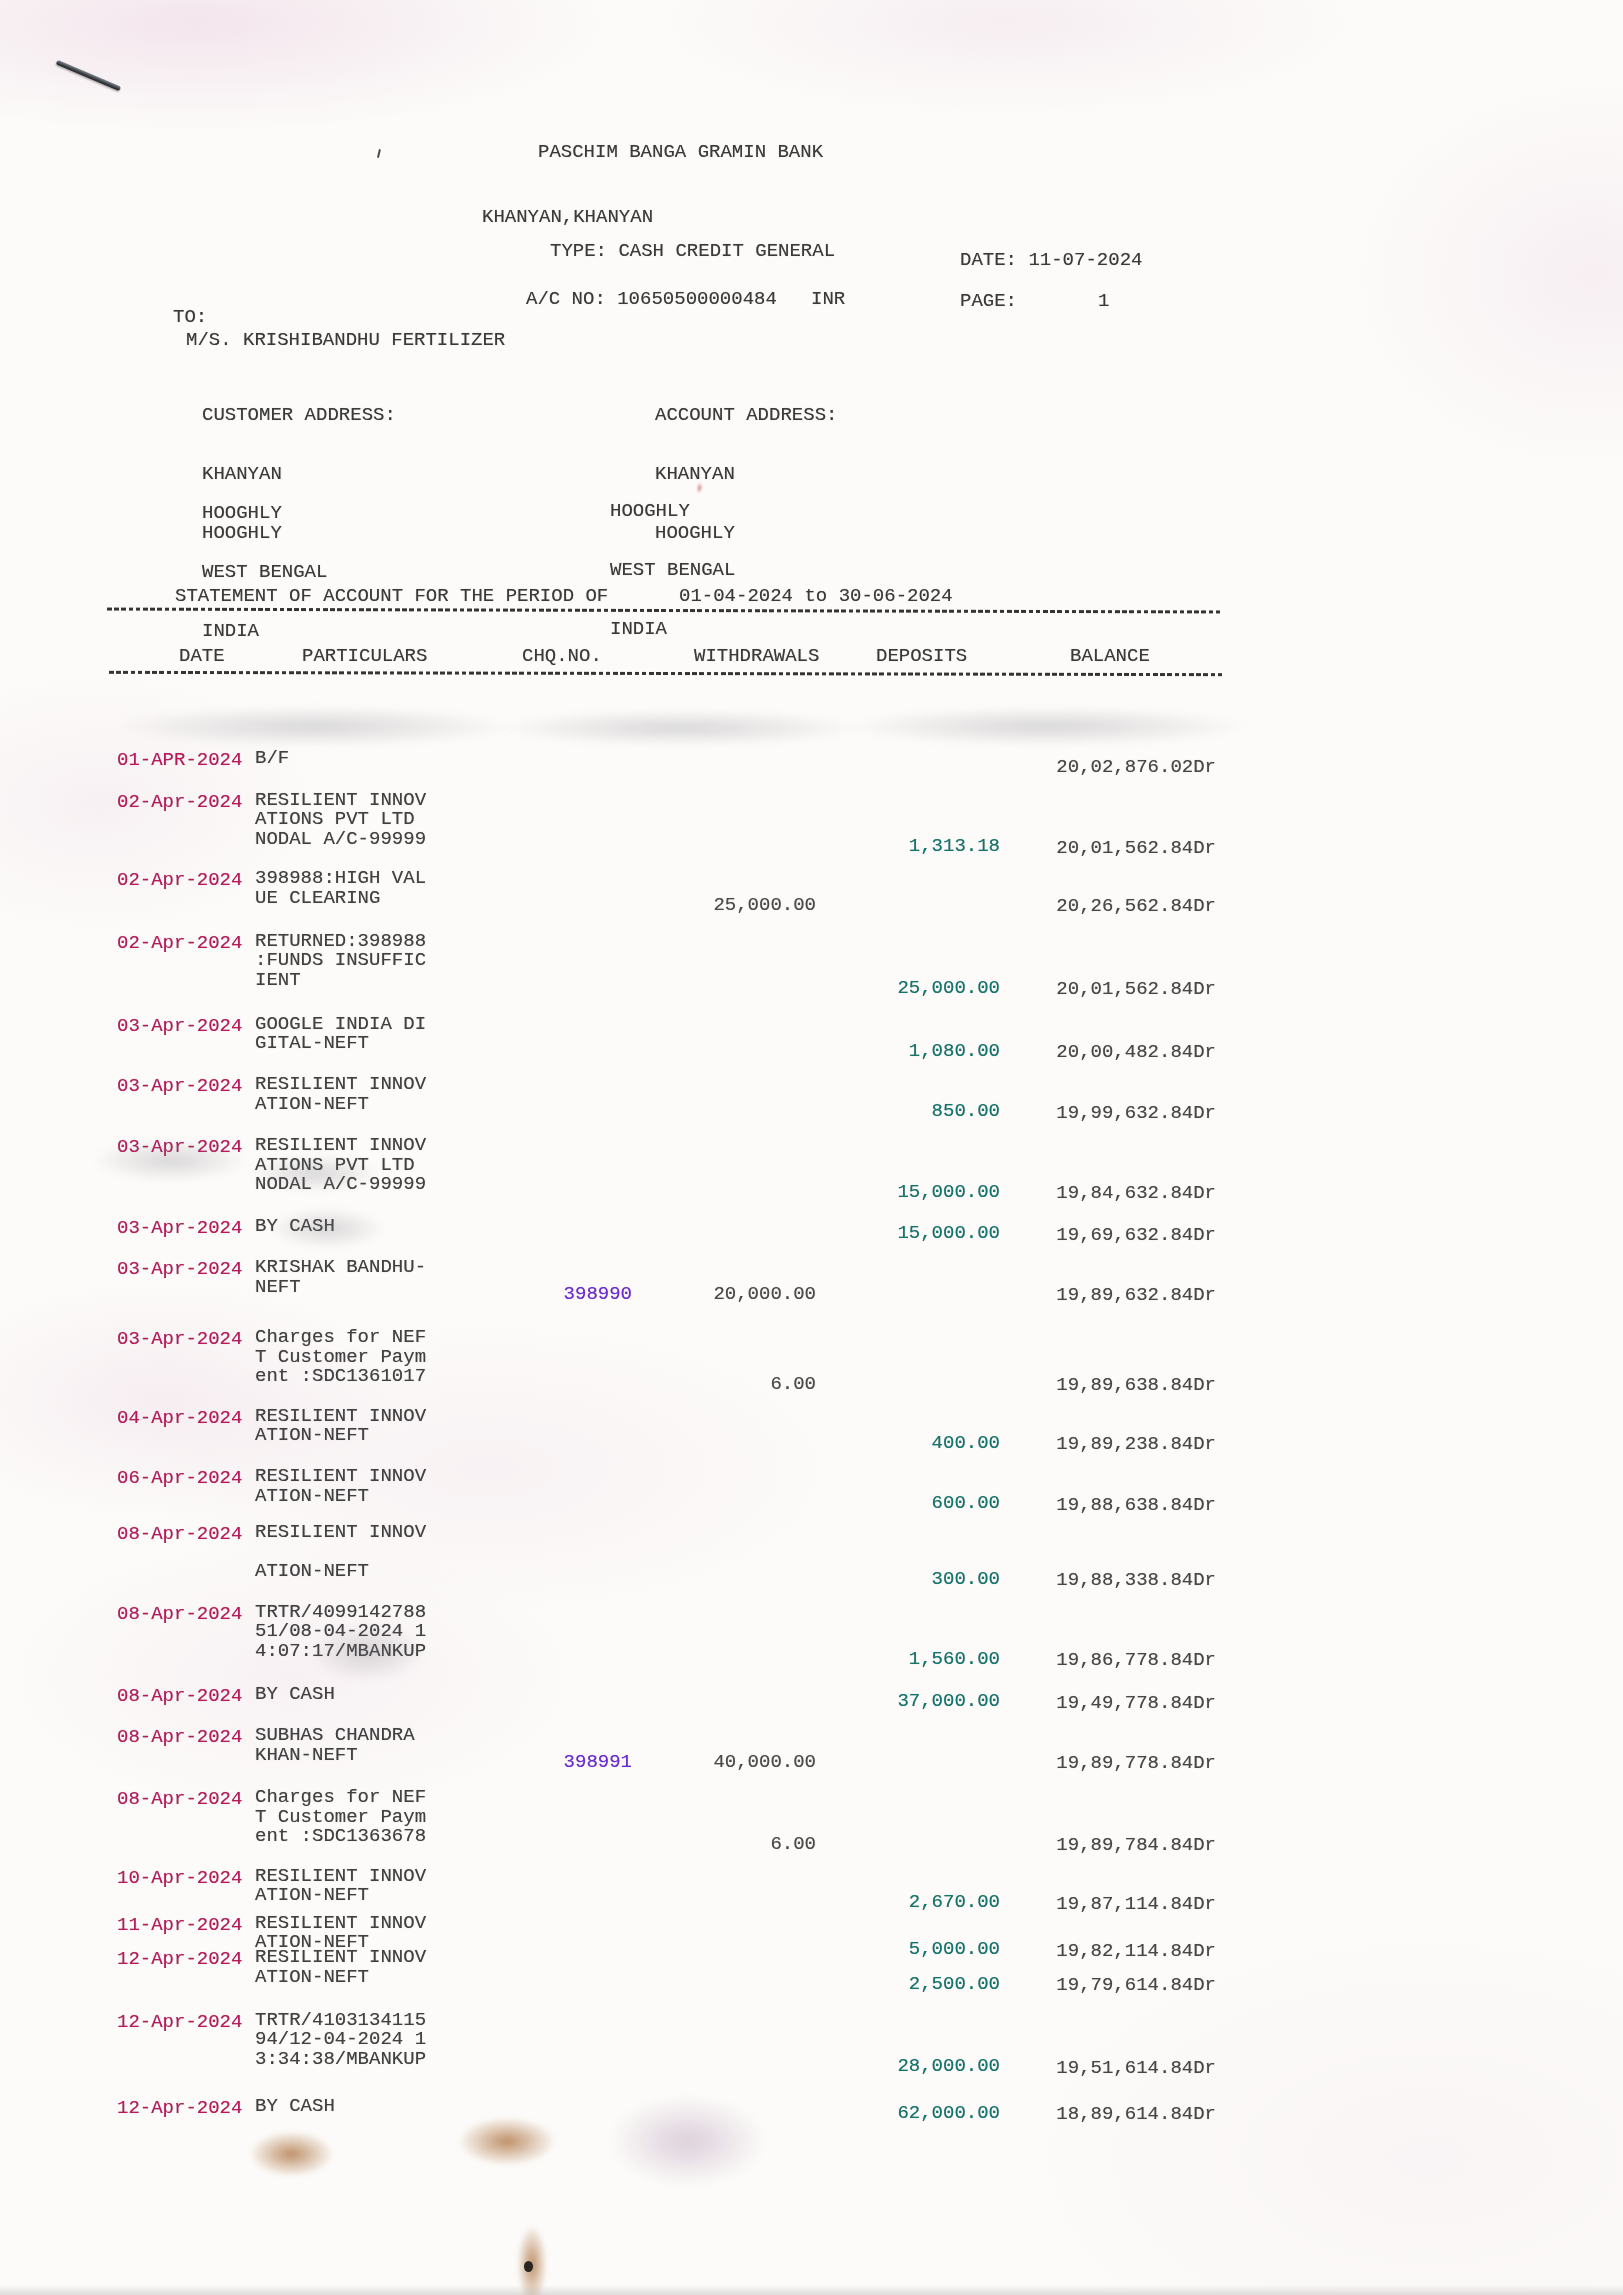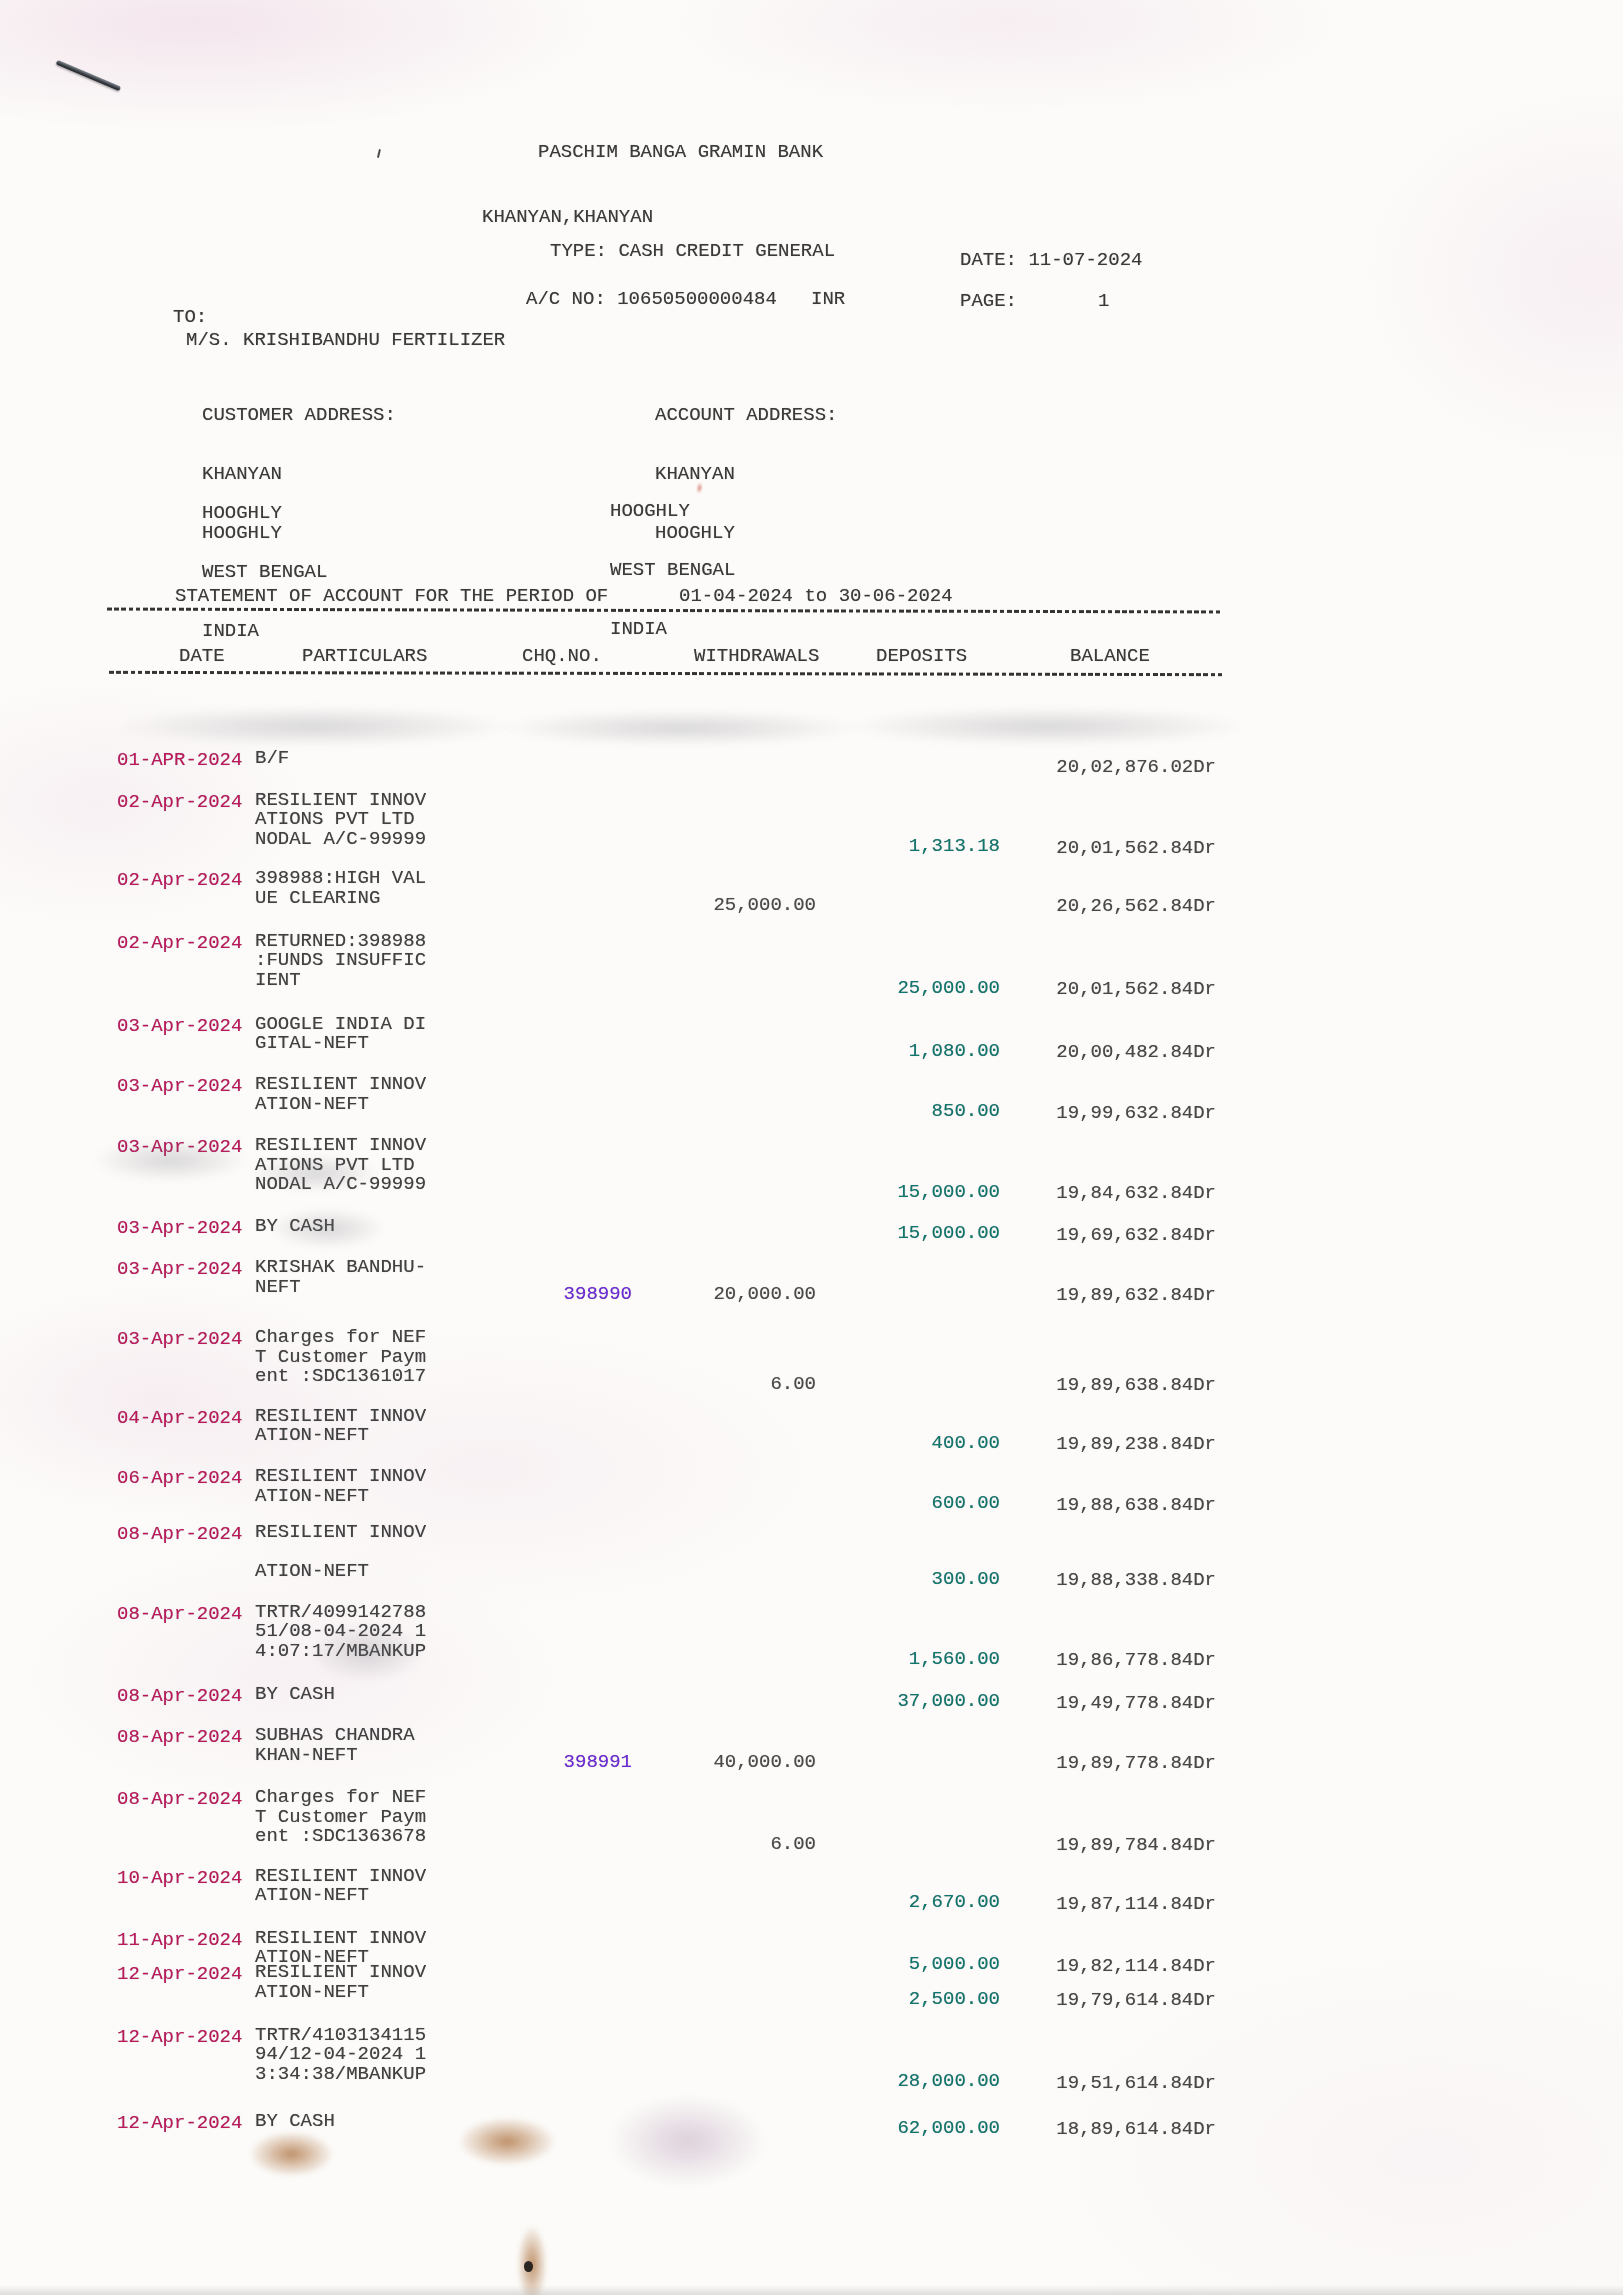--- a/index.html
+++ b/index.html
@@ -281,21 +281,21 @@
       </div>
       <div class="row" style="margin-top: 19.6px; height: 39px;">
         <span class="cell-date">10-Apr-2024</span>
         <div class="cell-part">
           <div class="part-line">RESILIENT INNOV</div>
           <div class="part-line">ATION-NEFT</div>
         </div>
         <span class="cell-dep">2,670.00</span>
         <span class="cell-bal">19,87,114.84Dr</span>
       </div>
-      <div class="row" style="margin-top: 23px; height: 39px;">
+      <div class="row" style="margin-top: 8px; height: 39px;">
         <span class="cell-date">11-Apr-2024</span>
         <div class="cell-part">
           <div class="part-line">RESILIENT INNOV</div>
           <div class="part-line">ATION-NEFT</div>
         </div>
         <span class="cell-dep">5,000.00</span>
         <span class="cell-bal">19,82,114.84Dr</span>
       </div>
       <div class="row" style="margin-top: -4.6px; height: 39px;">
         <span class="cell-date">12-Apr-2024</span>

